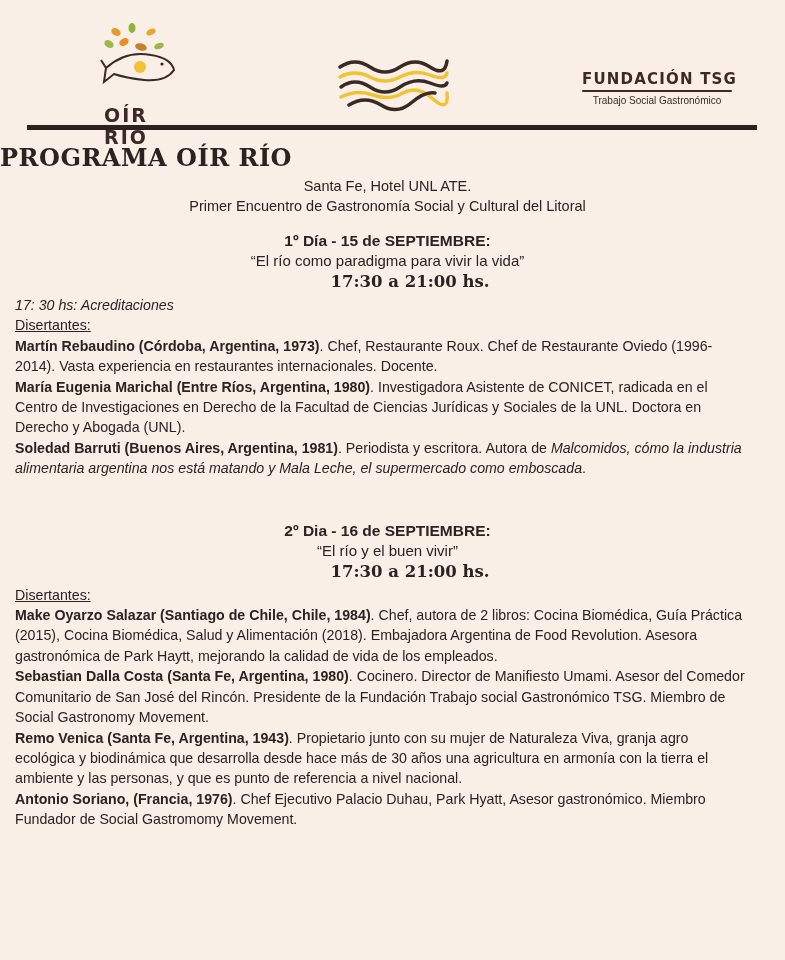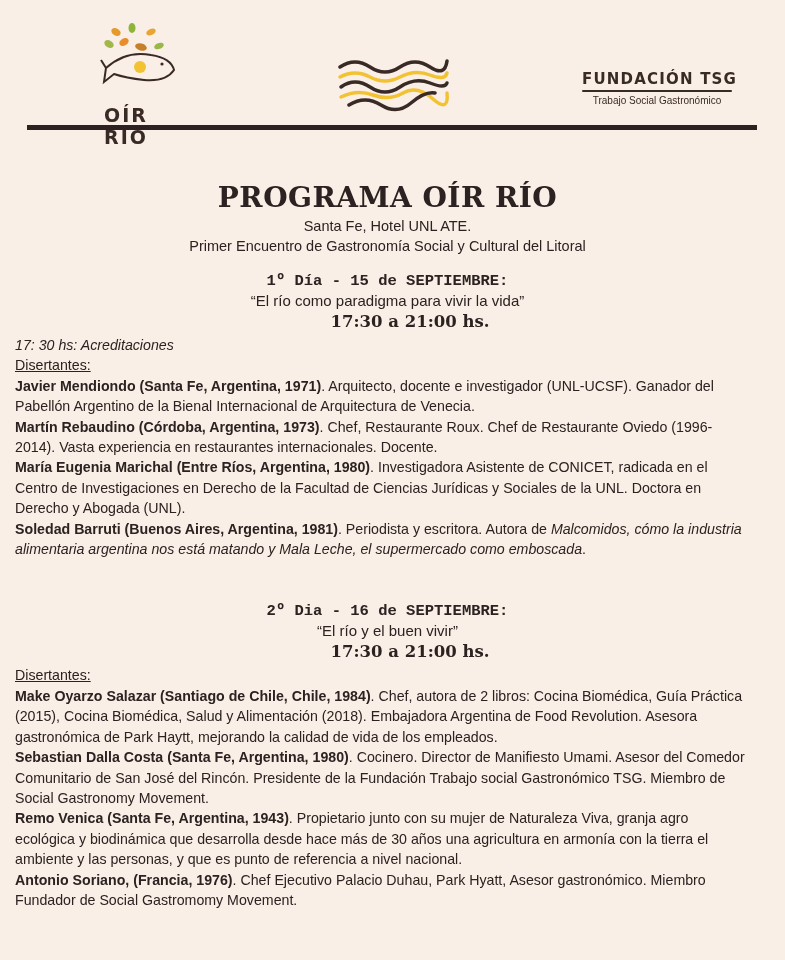--- a/index.html
+++ b/index.html
@@ -28,27 +28,27 @@
   .tsg-sub { font-size: 10px; color: #3a2a26; text-align: center; white-space: nowrap; font-family: "Liberation Sans", sans-serif; }
   .rule {
     position: absolute; left: 27px; top: 125px; width: 730px; height: 5px;
     background: #2d2221;
   }
   .content {
     position: absolute; left: 15px; top: 140px; width: 760px;
     font-family: "Liberation Sans", sans-serif; font-size: 14.2px; line-height: 20.4px;
   }
   .title {
-    font-family: "DejaVu Serif", serif; font-weight: bold; font-size: 28px;
-    line-height: 36px; letter-spacing: 0.5px; text-align: center; margin-left: -15px; margin-top: 40px;
+    font-family: "DejaVu Serif", serif; font-weight: bold; font-size: 24px;
+    line-height: 36px; letter-spacing: 0.5px; text-align: left; margin-left: -15px;
   }
   .subtitle { text-align: center; font-size: 14.5px; line-height: 20px; margin-left: -15px; }
   .day-block { margin-left: -15px; text-align: center; }
   .day-title {
-    font-family: Liberation Mono, monospace; font-weight: bold; font-size: 15.5px; line-height: 20px;
+    font-family: Liberation Sans, sans-serif; font-weight: bold; font-size: 15.5px; line-height: 20px;
   }
   .day-quote { font-size: 15px; line-height: 20px; }
   .day-time {
     font-family: "DejaVu Serif", serif; font-weight: bold; font-size: 16.5px; line-height: 22px; padding-left: 45px;
   }
   .accred { font-style: italic; }
   .diser { text-decoration: underline; }
   .speaker-name { font-weight: bold; }
   .it { font-style: italic; }
   p { margin: 0; }
@@ -98,21 +98,20 @@
   <div class="subtitle">Primer Encuentro de Gastronomía Social y Cultural del Litoral</div>
 
   <div class="day-block" style="margin-top:15px;">
     <div class="day-title">1º Día - 15 de SEPTIEMBRE:</div>
     <div class="day-quote">“El río como paradigma para vivir la vida”</div>
     <div class="day-time">17:30 a 21:00 hs.</div>
   </div>
   <div style="margin-top:2px; width:730px;">
     <p class="accred">17: 30 hs: Acreditaciones</p>
     <p><span class="diser">Disertantes:</span></p>
-    <p><span class="speaker-name">Javier Mendiondo (Santa Fe, Argentina, 1971)</span><span>. Arquitecto, docente e investigador (UNL-UCSF). Ganador del Pabellón Argentino de la Bienal Internacional de Arquitectura de Venecia.</span></p>
     <p><span class="speaker-name">Martín Rebaudino (Córdoba, Argentina, 1973)</span><span>. Chef, Restaurante Roux. Chef de Restaurante Oviedo (1996-2014). Vasta experiencia en restaurantes internacionales. Docente.</span></p>
     <p><span class="speaker-name">María Eugenia Marichal (Entre Ríos, Argentina, 1980)</span><span>. Investigadora Asistente de CONICET, radicada en el Centro de Investigaciones en Derecho de la Facultad de Ciencias Jurídicas y Sociales de la UNL. Doctora en Derecho y Abogada (UNL).</span></p>
     <p><span class="speaker-name">Soledad Barruti (Buenos Aires, Argentina, 1981)</span><span>. Periodista y escritora. Autora de </span><span class="it">Malcomidos, cómo la industria alimentaria argentina nos está matando y Mala Leche, el supermercado como emboscada</span><span>.</span></p>
   </div>
 
   <div class="day-block" style="margin-top:42px;">
     <div class="day-title">2º Dia - 16 de SEPTIEMBRE:</div>
     <div class="day-quote">“El río y el buen vivir”</div>
     <div class="day-time">17:30 a 21:00 hs.</div>
   </div>

